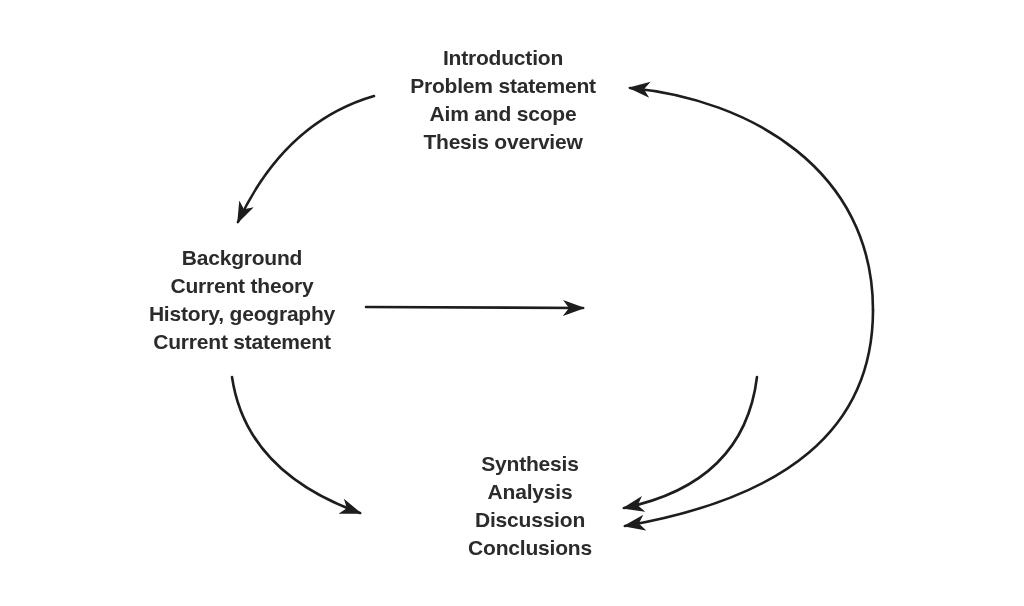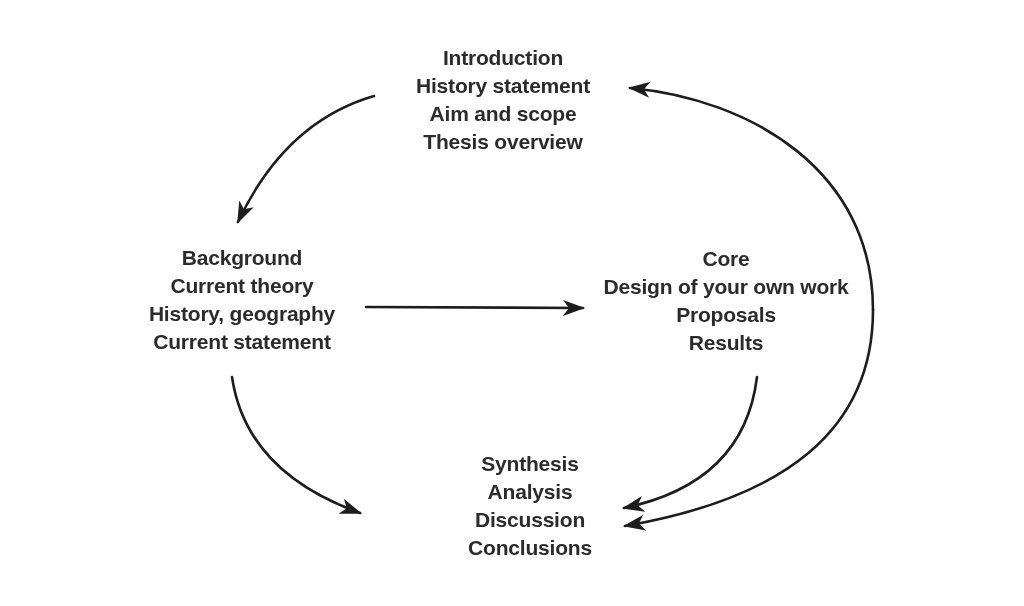--- a/index.html
+++ b/index.html
@@ -61,38 +61,32 @@
 
     <path class="edge" d="M 757,377 Q 744,483 624,508" marker-end="url(#ah)"></path>
 
     <path class="edge" d="M 873,310 C 873,170 750,99 630,88" marker-end="url(#ah)"></path>
 
     <path class="edge" d="M 873,310 C 873,430 785,498 625,526" marker-end="url(#ah)"></path>
   </svg>
 
   <div class="node" style="left:503px; top:44px;">
     <span>Introduction</span>
-    <span>History statement</span>
+    <span>Problem statement</span>
     <span>Aim and scope</span>
     <span>Thesis overview</span>
   </div>
 
   <div class="node" style="left:242px; top:244px;">
     <span>Background</span>
     <span>Current theory</span>
     <span>History, geography</span>
     <span>Current statement</span>
   </div>
 
-  <div class="node" style="left:726px; top:245px;">
-    <span>Core</span>
-    <span>Design of your own work</span>
-    <span>Proposals</span>
-    <span>Results</span>
-  </div>
 
   <div class="node" style="left:505px; top:450px;margin-left:25px;">
     <span>Synthesis</span>
     <span>Analysis</span>
     <span>Discussion</span>
     <span>Conclusions</span>
   </div>
 
 </div>
 

